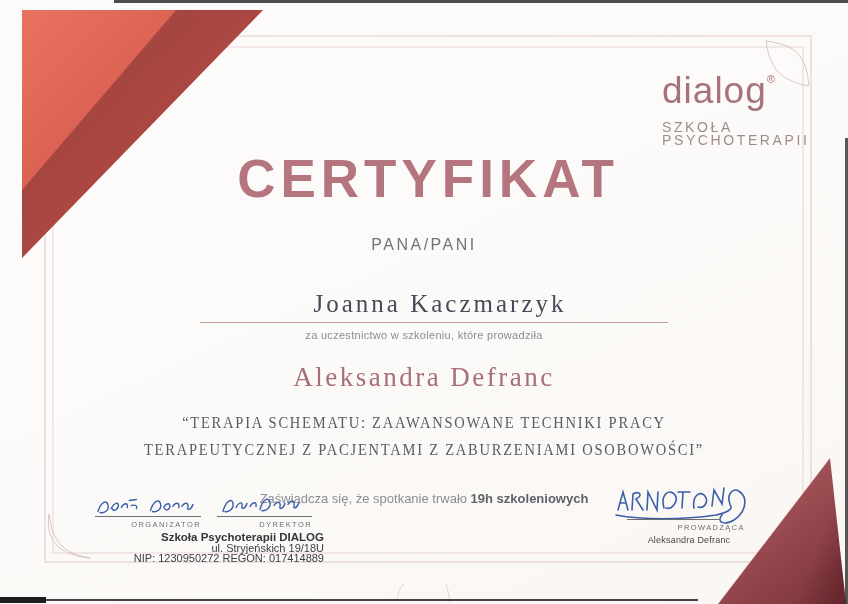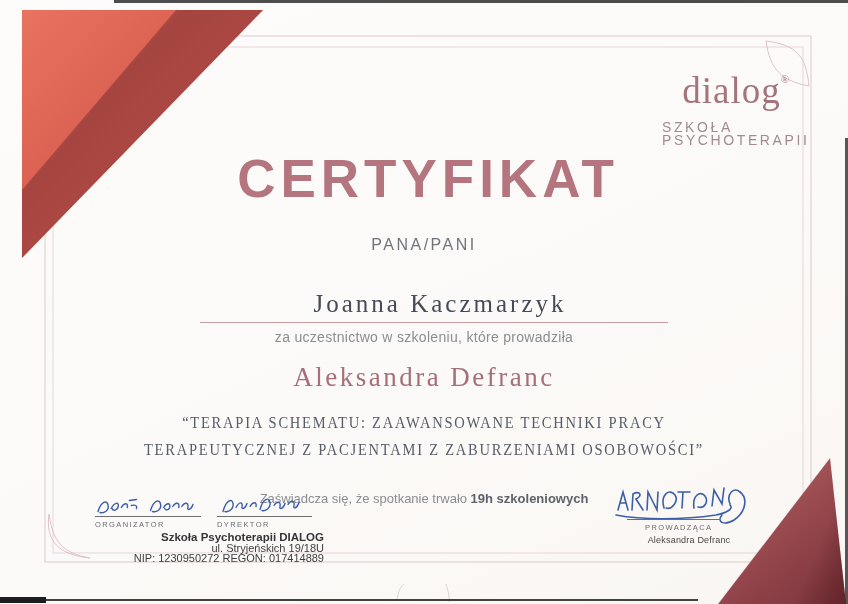--- a/index.html
+++ b/index.html
@@ -7,40 +7,40 @@
     position:relative;width:848px;height:604px;overflow:hidden;
     background:linear-gradient(155deg,#fdfcfb 0%,#fcfaf8 55%,#f9f6f3 100%);
     font-family:"Liberation Sans",sans-serif;
   }
   .decor{position:absolute;left:0;top:0;width:848px;height:604px;}
   .abs{position:absolute;}
   .ctr{left:0;right:0;text-align:center;}
 
   
   .logo{left:662px;top:72px;line-height:1;color:#a5737b;}
-  .logo-brand{font-family:Liberation Serif, serif;font-size:37px;letter-spacing:1px;text-align:center;}
+  .logo-brand{font-family:Liberation Sans, sans-serif;font-size:37px;letter-spacing:1px;}
   .logo-reg{font-size:11px;vertical-align:20px;letter-spacing:0;}
   .logo-sub{margin-top:12px;font-size:14px;letter-spacing:2.6px;color:#a18b8e;line-height:12.5px;}
 
   
   .title{top:148px;font-size:53px;font-weight:700;letter-spacing:5px;color:#b4757e;transform:translateX(4px);}
   .salutation{top:236px;font-size:16px;letter-spacing:2.5px;color:#6f747c;}
   .recipient{top:290px;font-family:"Liberation Serif","DejaVu Serif",serif;font-size:25px;letter-spacing:3px;color:#454b57;padding-left:32px;}
   .name-rule{left:200px;top:322px;width:468px;height:1px;background:#c59da1;}
-  .intro{top:329px;font-size:14px;color:#8a8d92;letter-spacing:.3px;}
+  .intro{top:329px;font-size:11px;color:#8a8d92;letter-spacing:.3px;}
   .trainer{top:362px;font-family:"Liberation Serif","DejaVu Serif",serif;font-size:27px;letter-spacing:2.5px;color:#a76f78;}
   .course{top:409px;font-family:"Liberation Serif","DejaVu Serif",serif;font-size:16.5px;letter-spacing:2px;
           color:#575d68;line-height:27px;transform:scaleX(.88);transform-origin:50% 0;font-weight:500;}
   .duration{top:477px;font-size:13px;color:#8a8d92;margin-top:14px;}
   .duration b{color:#5d636b;}
 
   
   .ink{position:absolute;color:#3b5fa9;}
   .sig-line{position:absolute;height:1px;background:#6e6e6e;}
-  .sig-label{position:absolute;font-size:7.5px;letter-spacing:1.4px;color:#6b6e72;text-align:left;}
+  .sig-label{position:absolute;font-size:7.5px;letter-spacing:1.4px;color:#6b6e72;text-align:right;}
   .sig-name{position:absolute;font-size:9px;color:#4a4642;text-align:center;letter-spacing:.2px;}
 
   .org-block{left:84px;top:532px;width:240px;text-align:right;color:#3c3e42;font-size:11px;line-height:10.6px;z-index:4;}
   .org-name{font-weight:700;font-size:11.5px;color:#333538;}
 
   
   .scan{background:#2e2e2e;z-index:6;}
   .scan-top{left:114px;top:0;right:0;height:3px;opacity:.85;}
   .scan-right{right:0;top:138px;width:3px;height:466px;opacity:.8;}
   .scan-bottom-thick{left:0;top:597px;width:46px;height:6px;background:#1d1d1d;}

